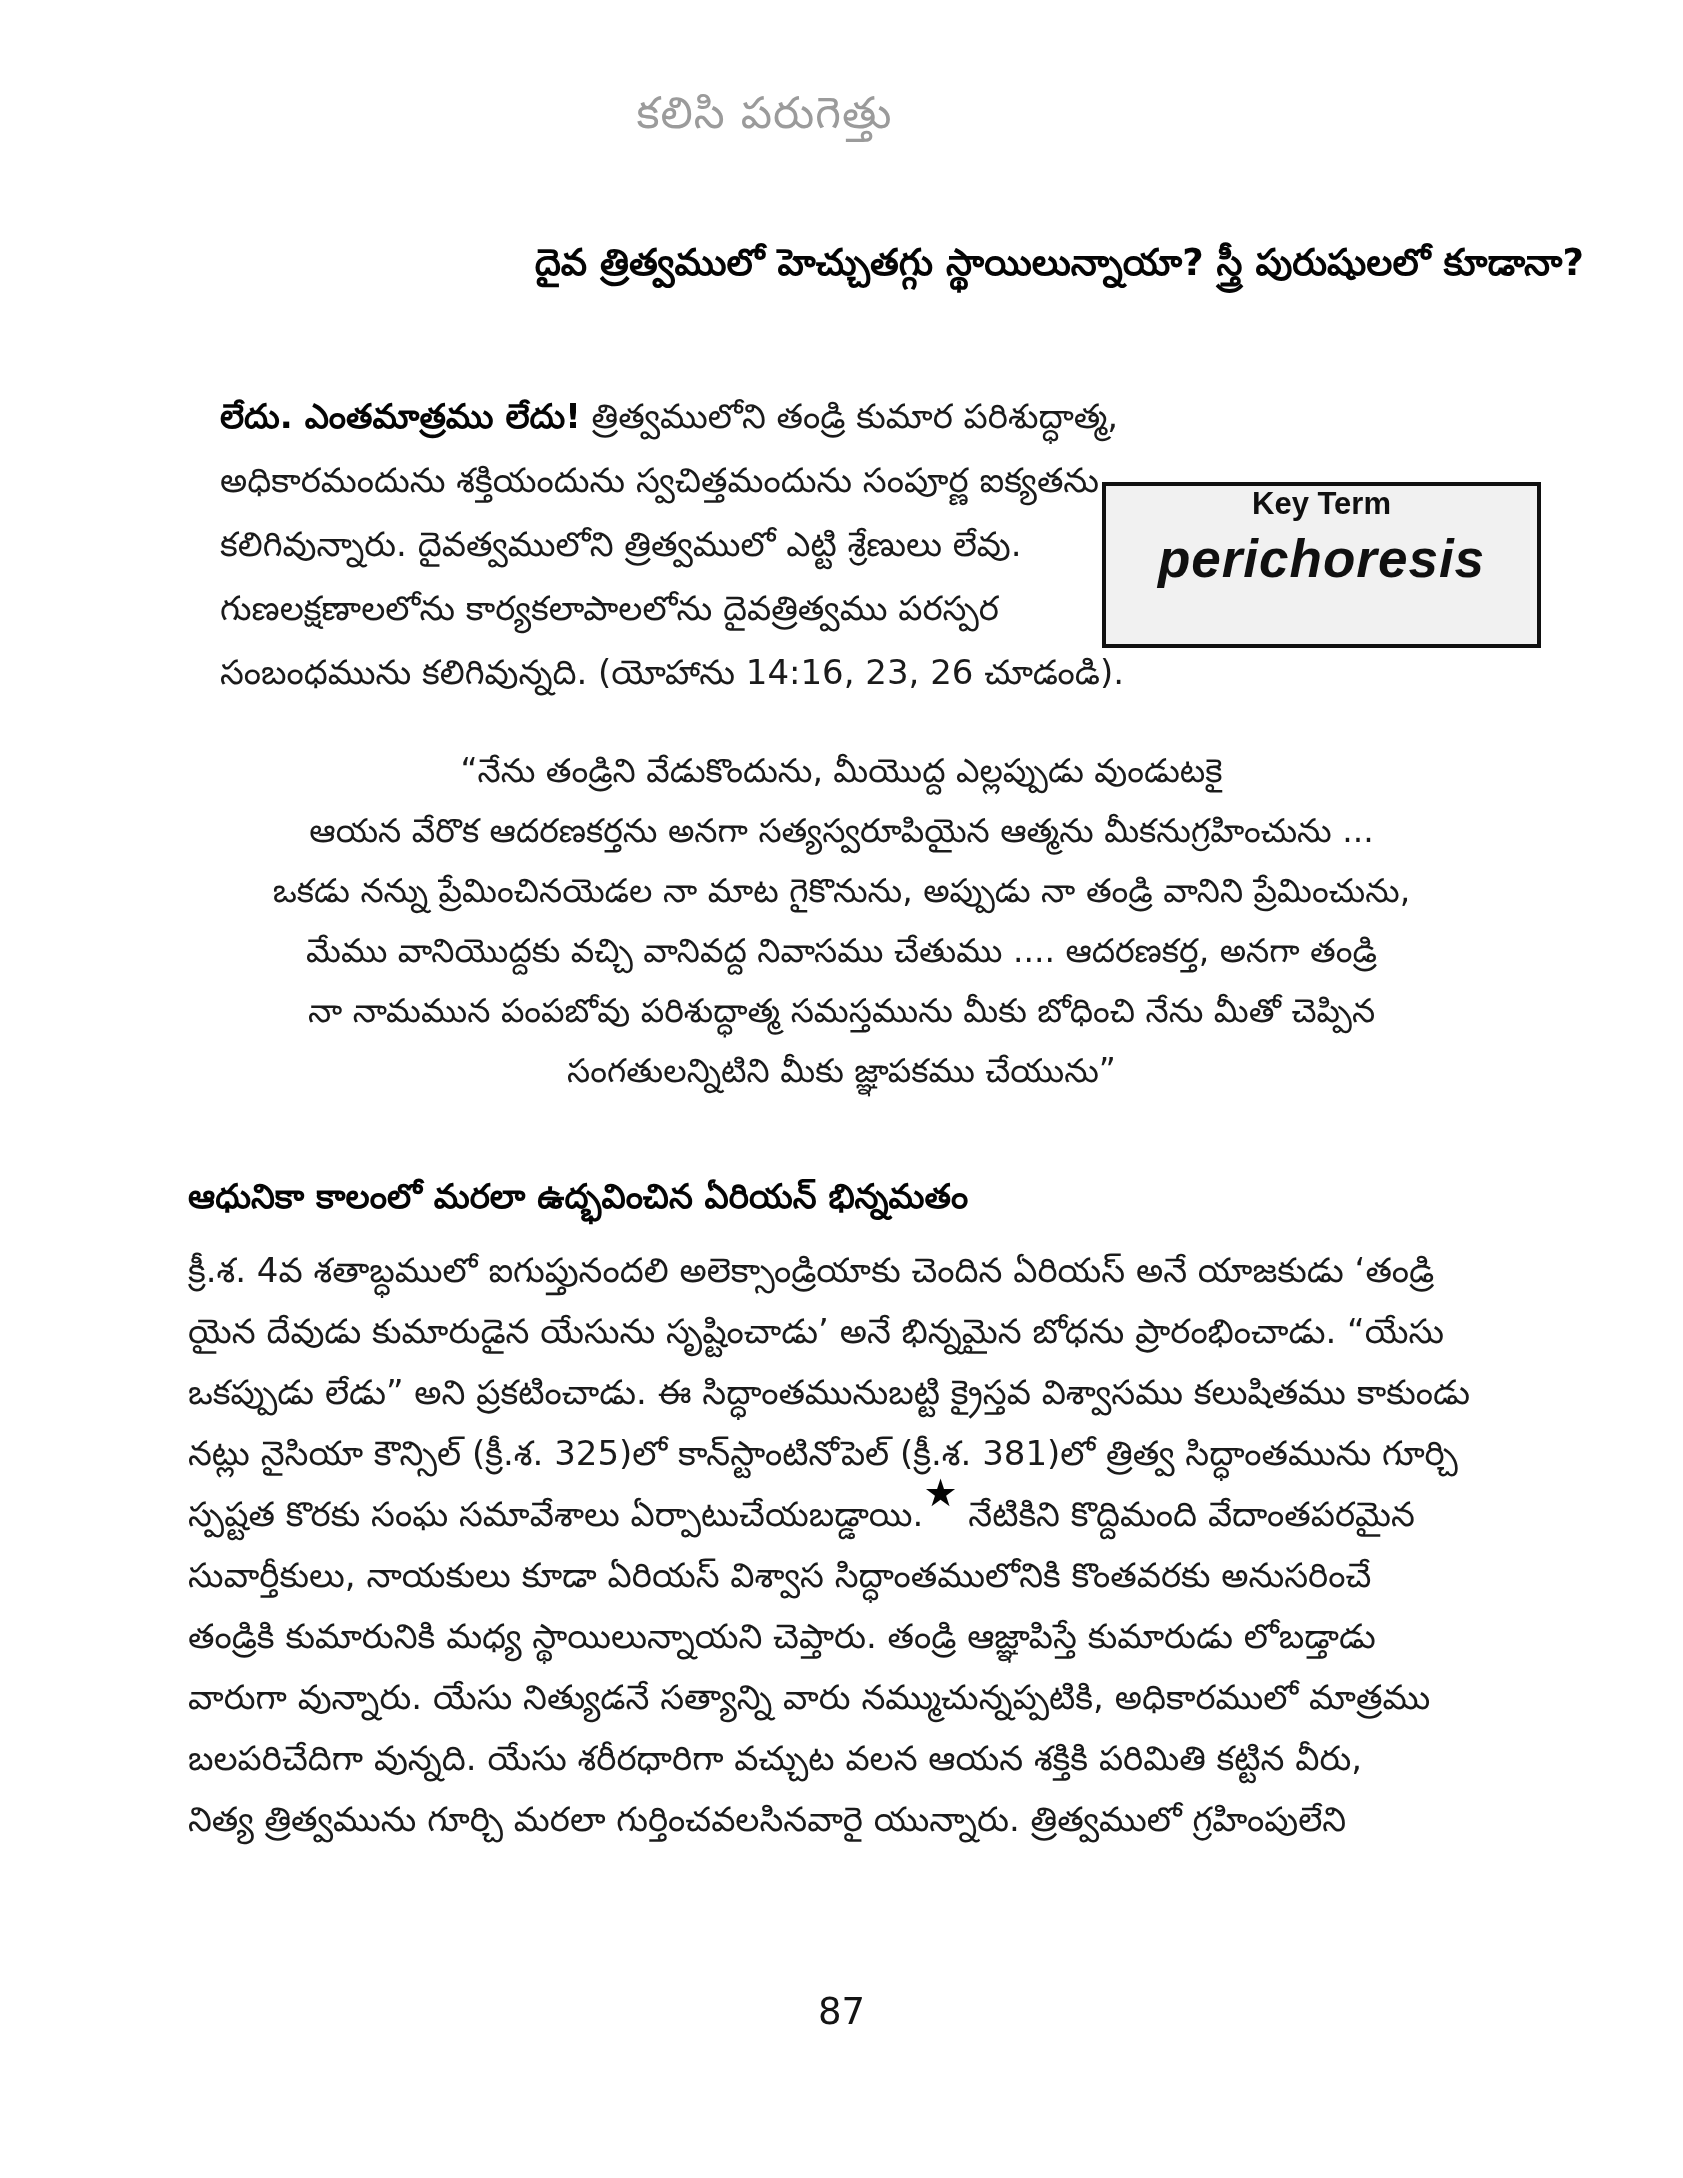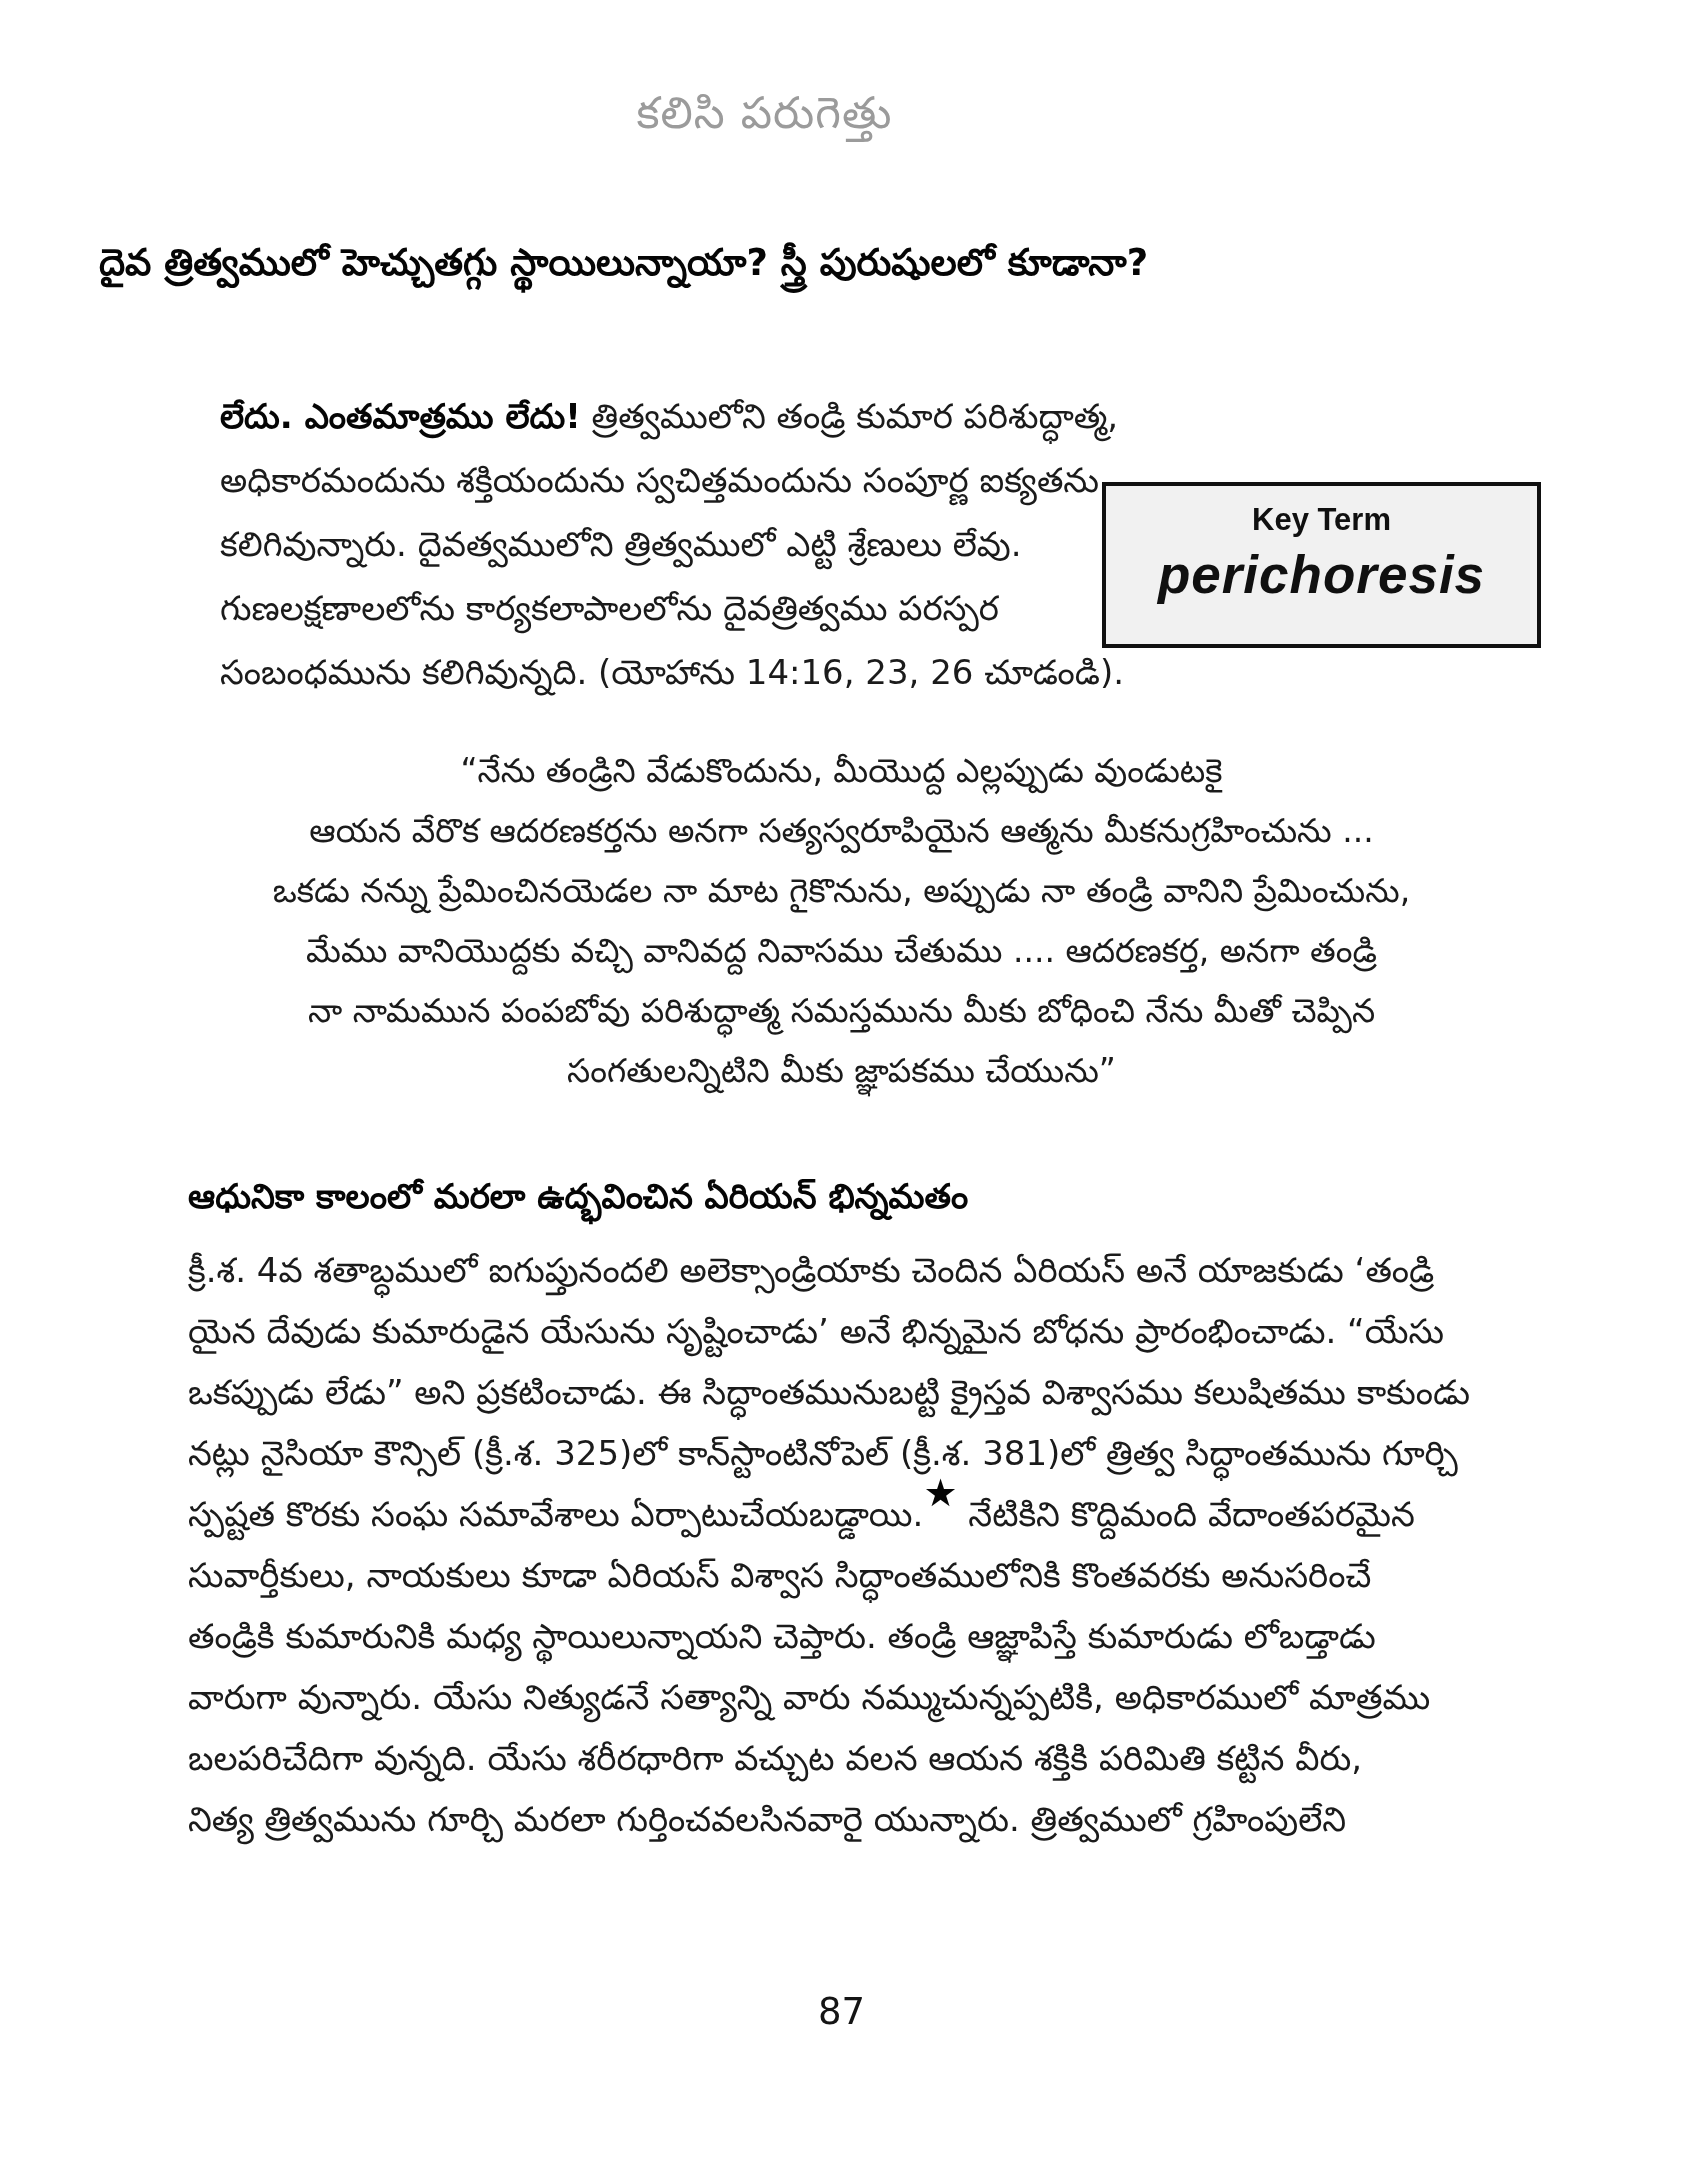--- a/index.html
+++ b/index.html
@@ -11,39 +11,39 @@
     color:#1b1b1b;
     overflow:hidden;
   }
   .running-header{
     position:absolute;top:87px;left:0;width:1529px;
     text-align:center;
     font-size:44px;color:#9b9b9b;letter-spacing:1px;
   }
   .doc-title{
     position:absolute;top:241px;left:99px;width:1485px;
-    text-align:left;
+    text-align:right;
     font-size:37px;font-weight:bold;color:#050505;
   }
   .intro-para{
     position:absolute;top:384px;left:188px;width:950px;
     font-size:34px;line-height:64px;
     white-space:nowrap;
     margin-left:32px;
   }
   .intro-para .bold-lead{font-weight:bold;color:#050505;}
   .key-term-box{
     position:absolute;top:482px;left:1102px;width:439px;height:166px;
     background:#f1f1f1;
     border:4px solid #111111;
     box-sizing:border-box;
     text-align:center;
   }
   .key-term-label{
-    margin-top:16px;
+    margin-top:0;
     font-size:31px;font-weight:bold;color:#101010;
     font-family:"Liberation Sans","DejaVu Sans",sans-serif;
   }
   .key-term-word{
     margin-top:6px;
     font-size:53px;font-weight:bold;font-style:italic;color:#101010;
     font-family:"Liberation Sans","DejaVu Sans",sans-serif;
     letter-spacing:1px;
   }
   .quote-block{

